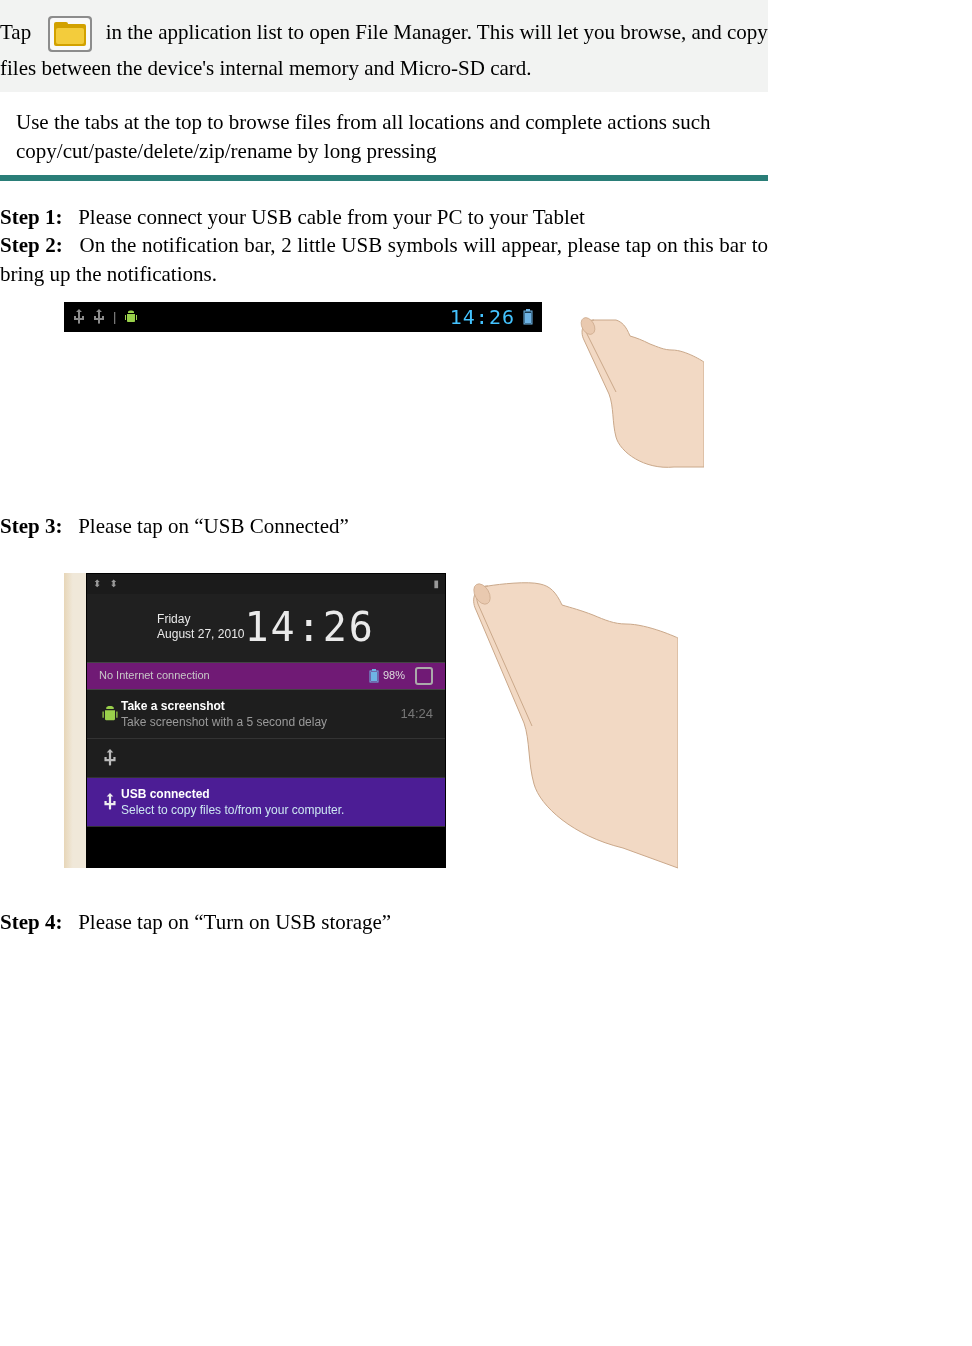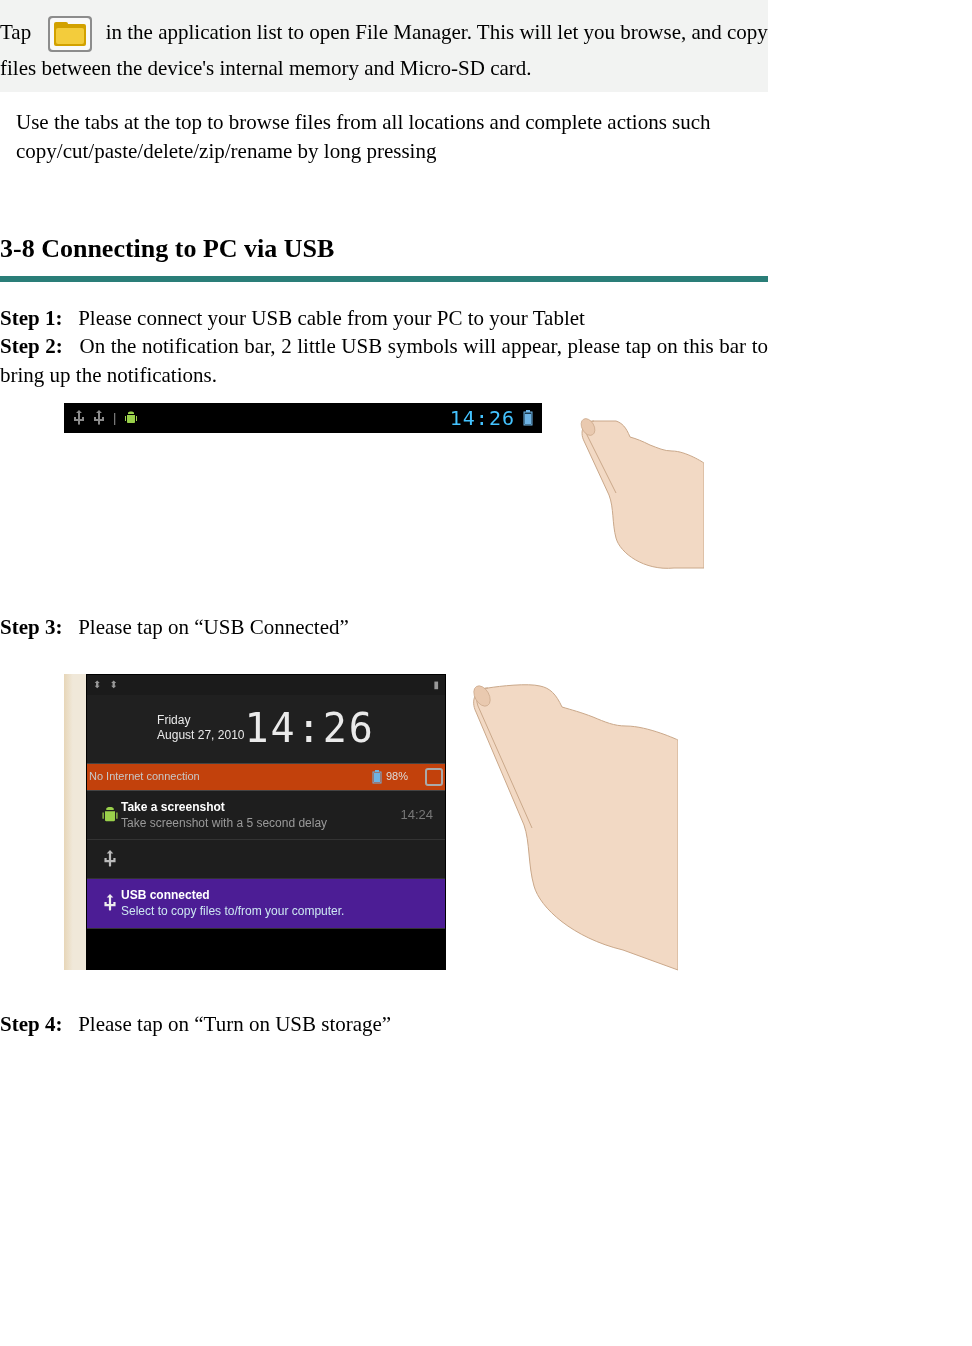--- a/index.html
+++ b/index.html
@@ -137,32 +137,32 @@
   .phone-date .bigtime {
     font-size: 40px;
     color:#eaeaea;
     font-family: monospace;
     letter-spacing: 2px;
   }
   .phone-settings {
     display:flex;
     align-items:center;
     justify-content: space-between;
-    background:#c2410c;
+    background:#701a75;
     border-top:1px solid #444;
     border-bottom:1px solid #444;
-    padding:4px 2px;
+    padding:4px 12px;
     font-size: 11px;
     color:#c8c8c8;
   }
   .phone-settings .right {
     color:#ddd;
     display:flex;
     align-items:center;
-    gap:17px;
+    gap:10px;
   }
   .gear {
     width:14px;height:14px;
     border:2px solid #aaa; border-radius:3px;
     position:relative;
   }
   .notif {
     display:flex;
     align-items:center;
     padding:8px 12px;
@@ -207,21 +207,20 @@
           <rect x="8" y="8" width="14" height="6" rx="2" fill="#d2a100"></rect>
           <rect x="10" y="14" width="28" height="16" rx="2" fill="#f3cc3c"></rect>
         </svg>
       </span>
       <span>in the application list to open File Manager. This will let you browse, and copy files between the device's internal memory and Micro-SD card.</span>
     </p>
   </div>
 
   <p class="para2">Use the tabs at the top to browse files from all locations and complete actions such copy/cut/paste/delete/zip/rename by long pressing</p>
 
-  <div class="heading">3-8 Connecting to PC via USB</div>
   <div class="rule"></div>
 
   <p class="step">
     <span class="bold">Step 1:</span>&nbsp;&nbsp;
     <span>Please connect your USB cable from your PC to your Tablet</span>
   </p>
   <p class="step step2">
     <span class="bold">Step 2:</span>&nbsp;&nbsp;
     <span>On the notification bar, 2 little USB symbols will appear, please tap on this bar to bring up the notifications.</span>
   </p>

